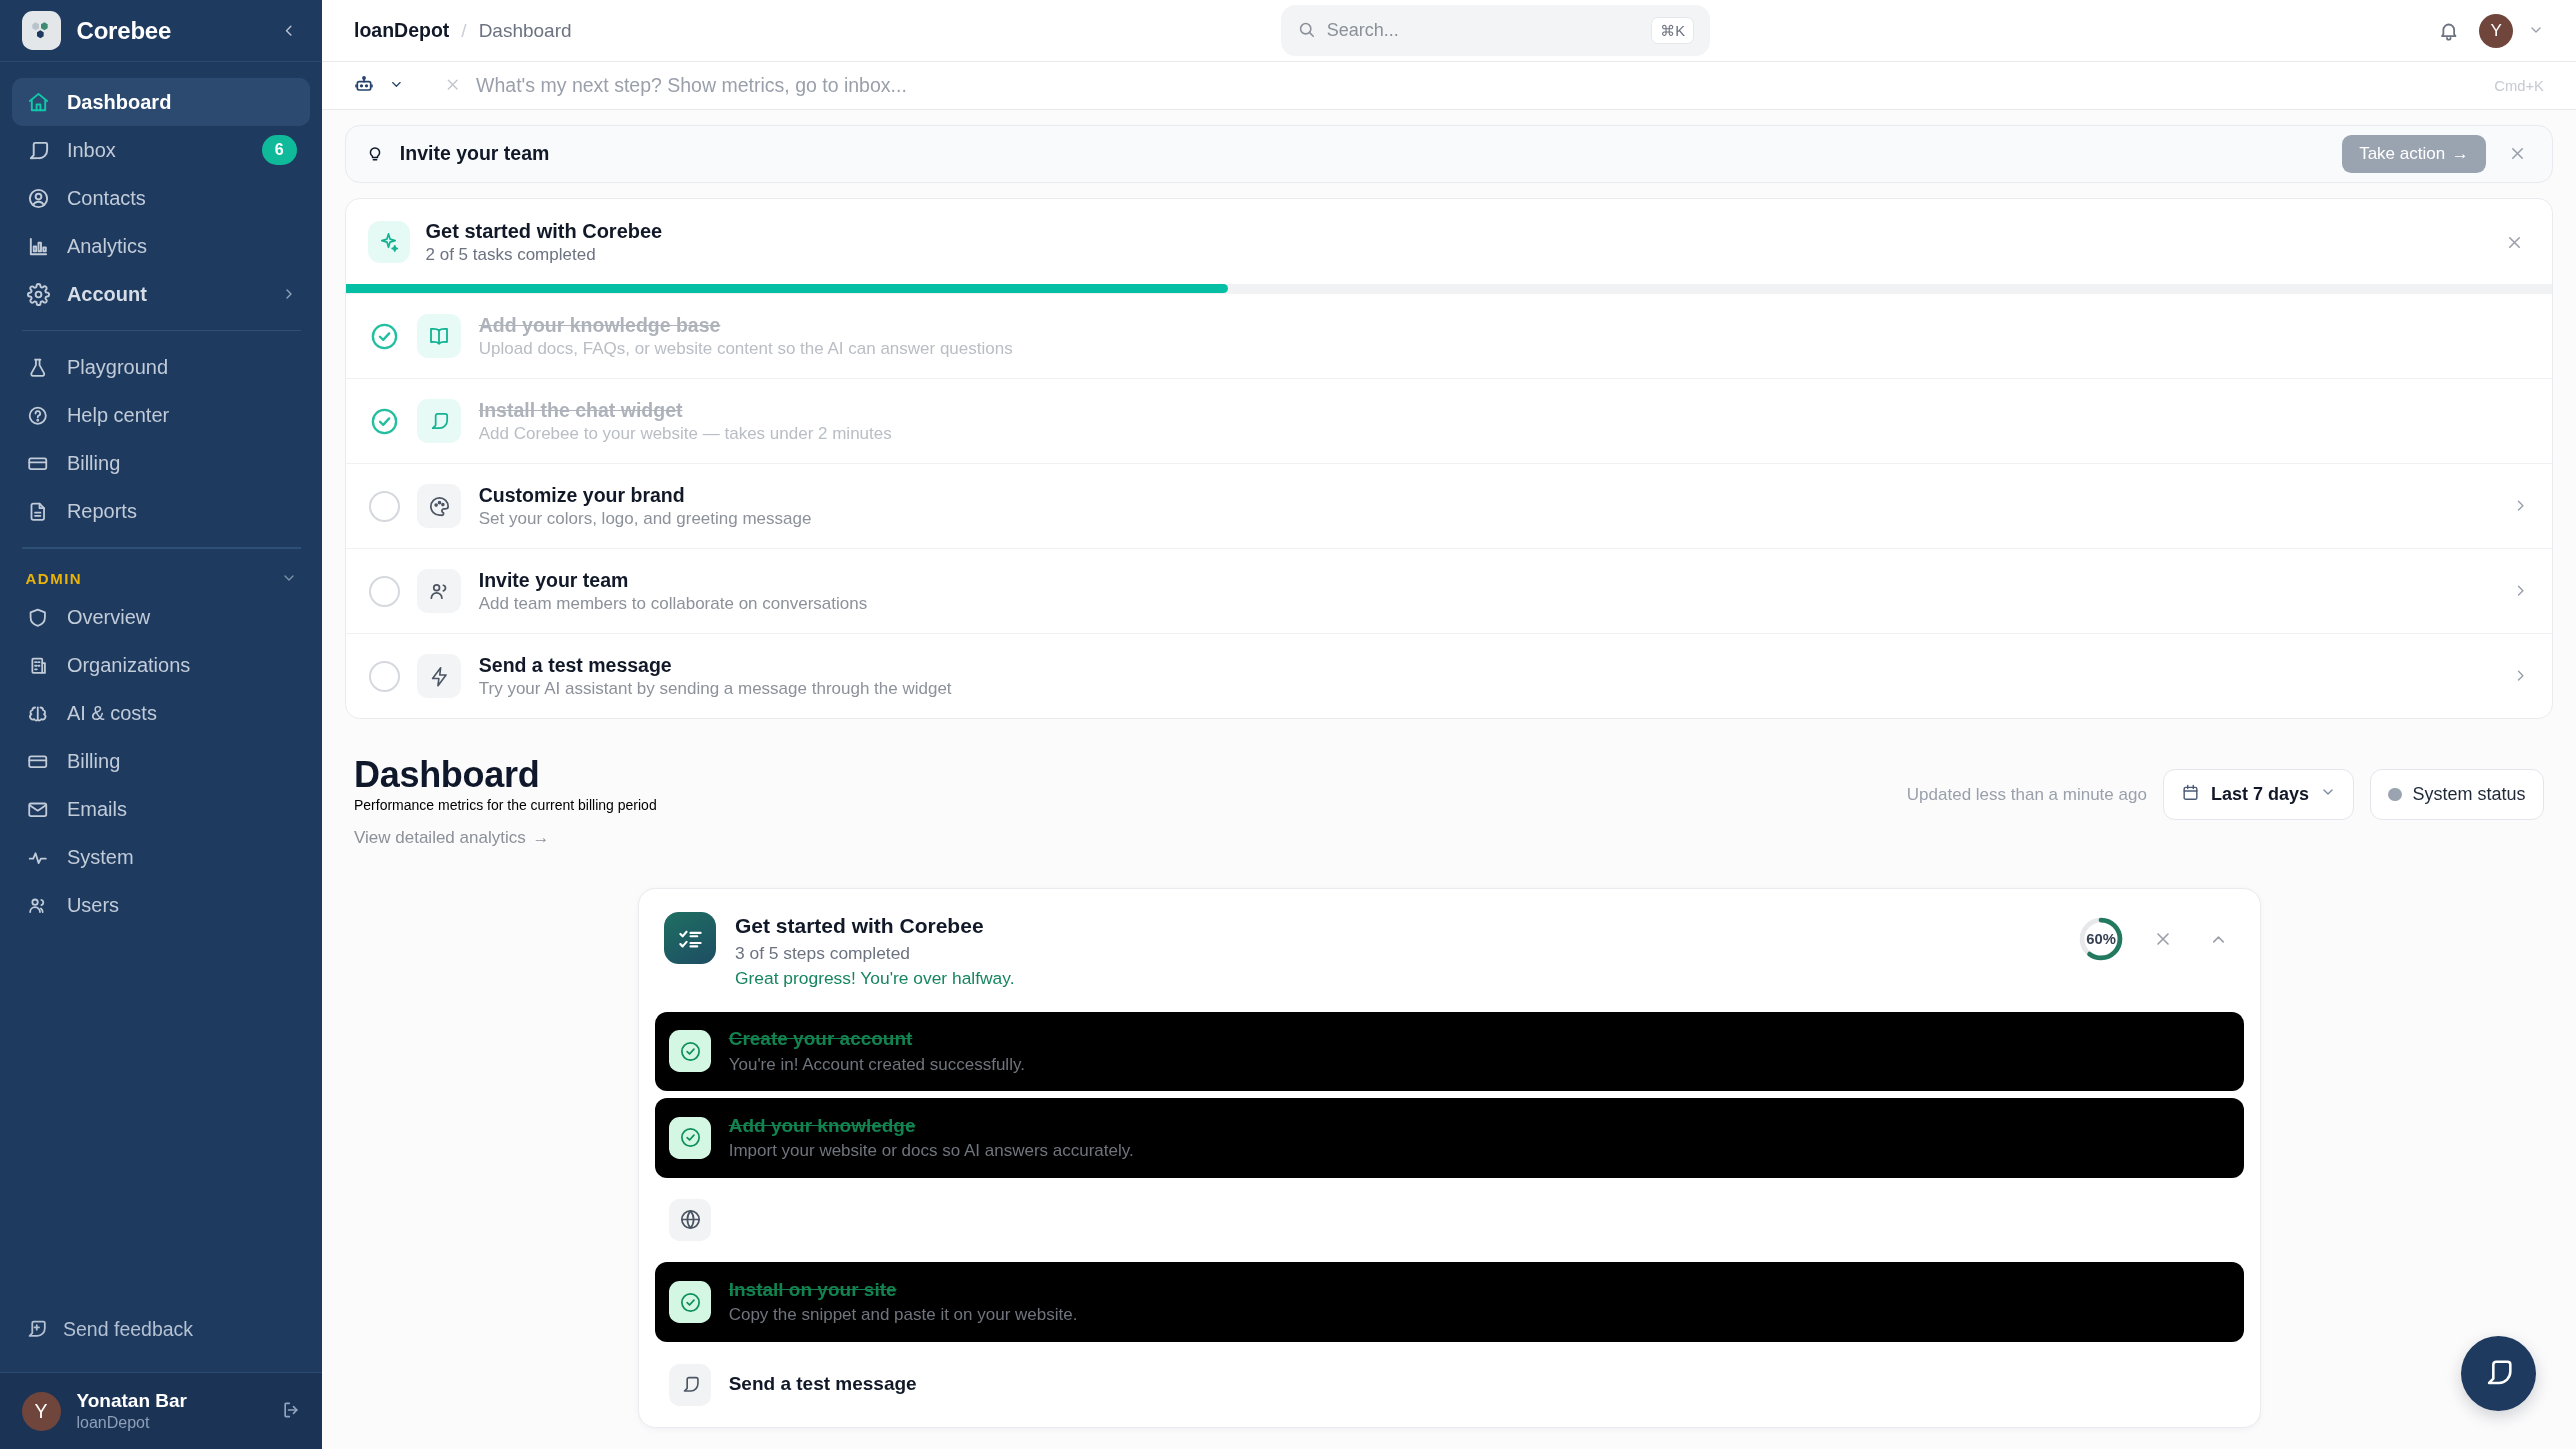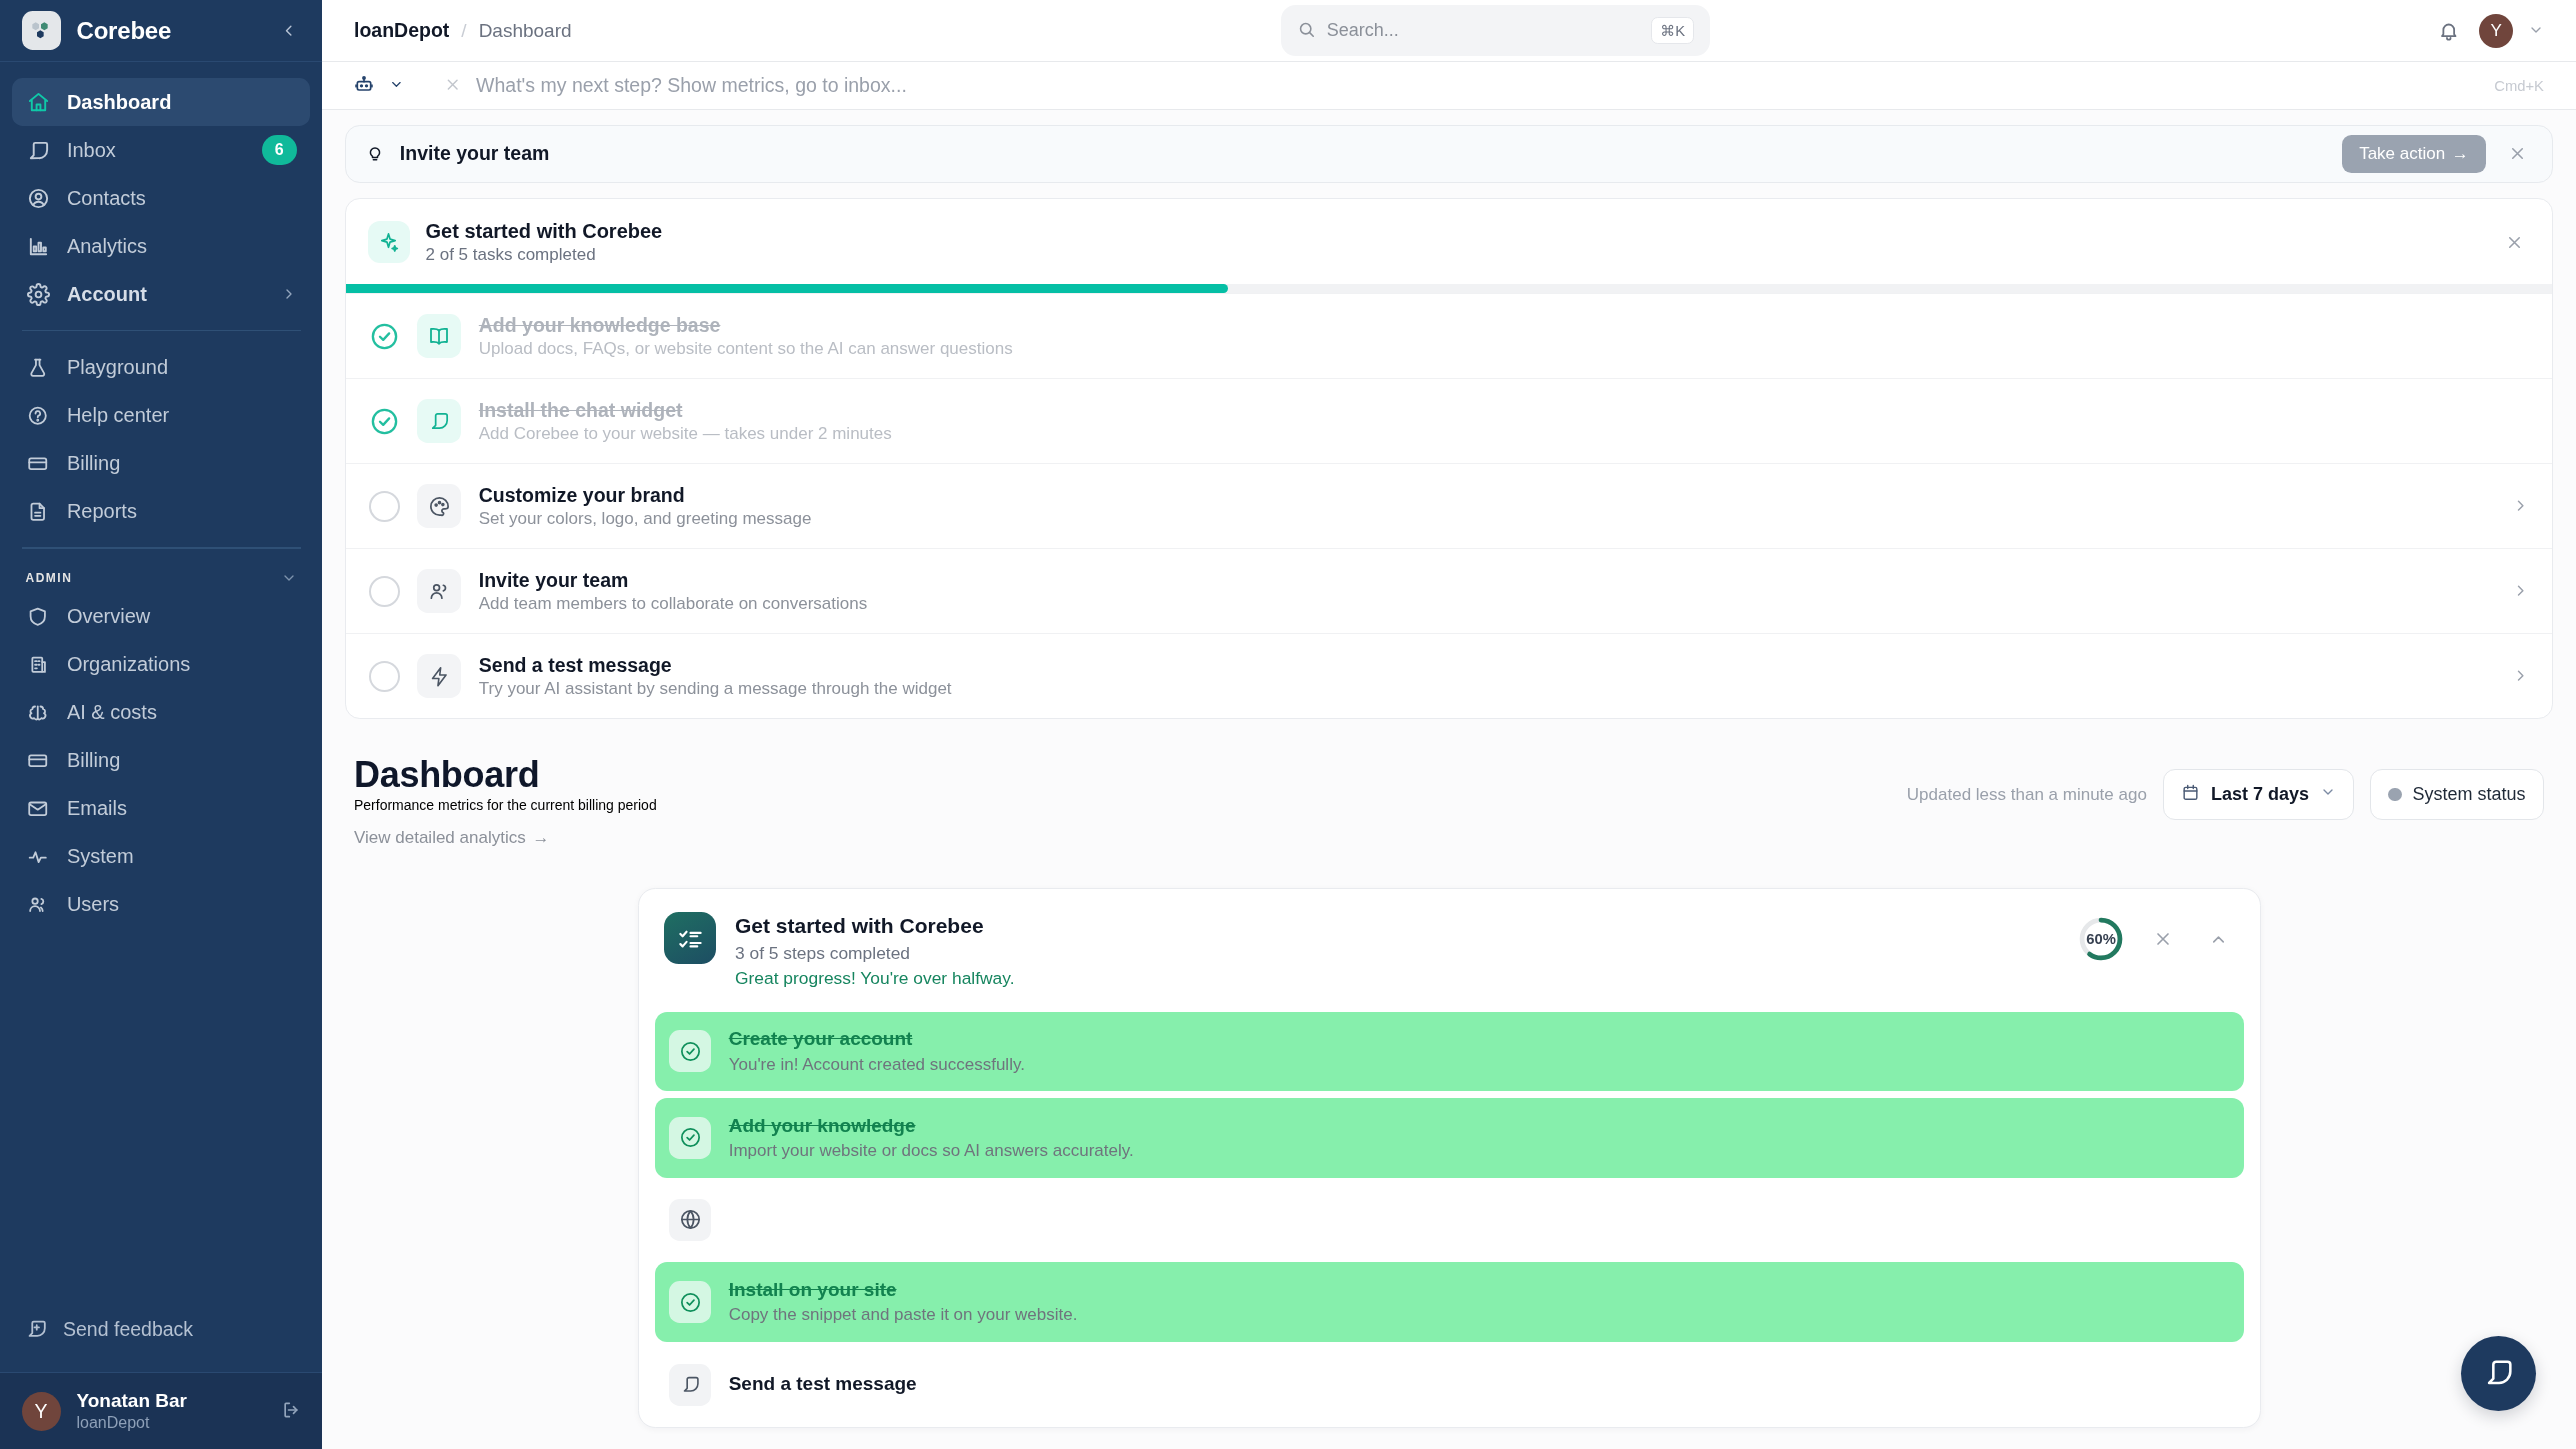--- a/index.html
+++ b/index.html
@@ -45,21 +45,21 @@
   .sb-badge {
     margin-left: auto; background: #10b99a; color: #fff;
     font-size: 16px; font-weight: bold; border-radius: 670px;
     min-width: 35px; height: 29.5px; display: flex; align-items: center; justify-content: center;
     padding: 0 9.4px;
   }
   .sb-chevron { margin-left: auto; display:flex; align-items:center; }
   .sb-sep { height: 1.3px; background: #2f5076; margin: 12px 21.5px; }
   .sb-group-label {
     display: flex; align-items: center;
-    color: #e5e5e5; font-size: 12px; font-weight: bold;
+    color: #eab308; font-size: 15px; font-weight: bold;
     letter-spacing: 1.5px; padding: 9.4px 25.5px 6.7px 25.5px;
   }
   .sb-group-label .sb-chevron { margin-left: auto; }
 
   .sb-footer { margin-top: auto; }
   .sb-feedback {
     display: flex; align-items: flex-start; gap: 16px;
     height: 54px; padding: 0 25.5px; color: #b4c1d2; font-size: 19.5px;
   }
   .sb-user {
@@ -193,21 +193,21 @@
   .card2-head-right { margin-left: auto; display: flex; align-items: center; gap: 23px; padding-top: 4px;}
   .ring { position: relative; width: 46px; height: 46px; }
   .ring-label {
     position: absolute; inset: 0; display: flex; align-items: center; justify-content: center;
     font-size: 14.8px; font-weight: bold; color: #374151;
   }
   .row2 {
     display: flex; align-items: center; gap: 17.4px;
     margin: 0 16px 6.7px 16px; padding: 14.8px 14.8px; border-radius: 12px;
   }
-  .row2.done { background: #86efac; }
+  .row2.done { background: #000000; }
   .row2-ico { width: 42px; height: 42px; flex: 0 0 42px; border-radius: 10.7px;
     display:flex; align-items:center; justify-content:center; }
   .row2-ico.done { background: #d4f7e3; color: #0f8f5b; }
   .row2-ico.todo { background: #f2f3f5; color: #4b5563; }
   .row2-title { font-size: 19px; font-weight: bold; color: #111827; line-height: 1.38; }
   .row2-title.done { color: #12824f; text-decoration: line-through; }
   .row2-desc { font-size: 17px; color: #6f747d; line-height: 1.4; }
 
   .fab {
     position: absolute; right: 40px; bottom: 38px;

